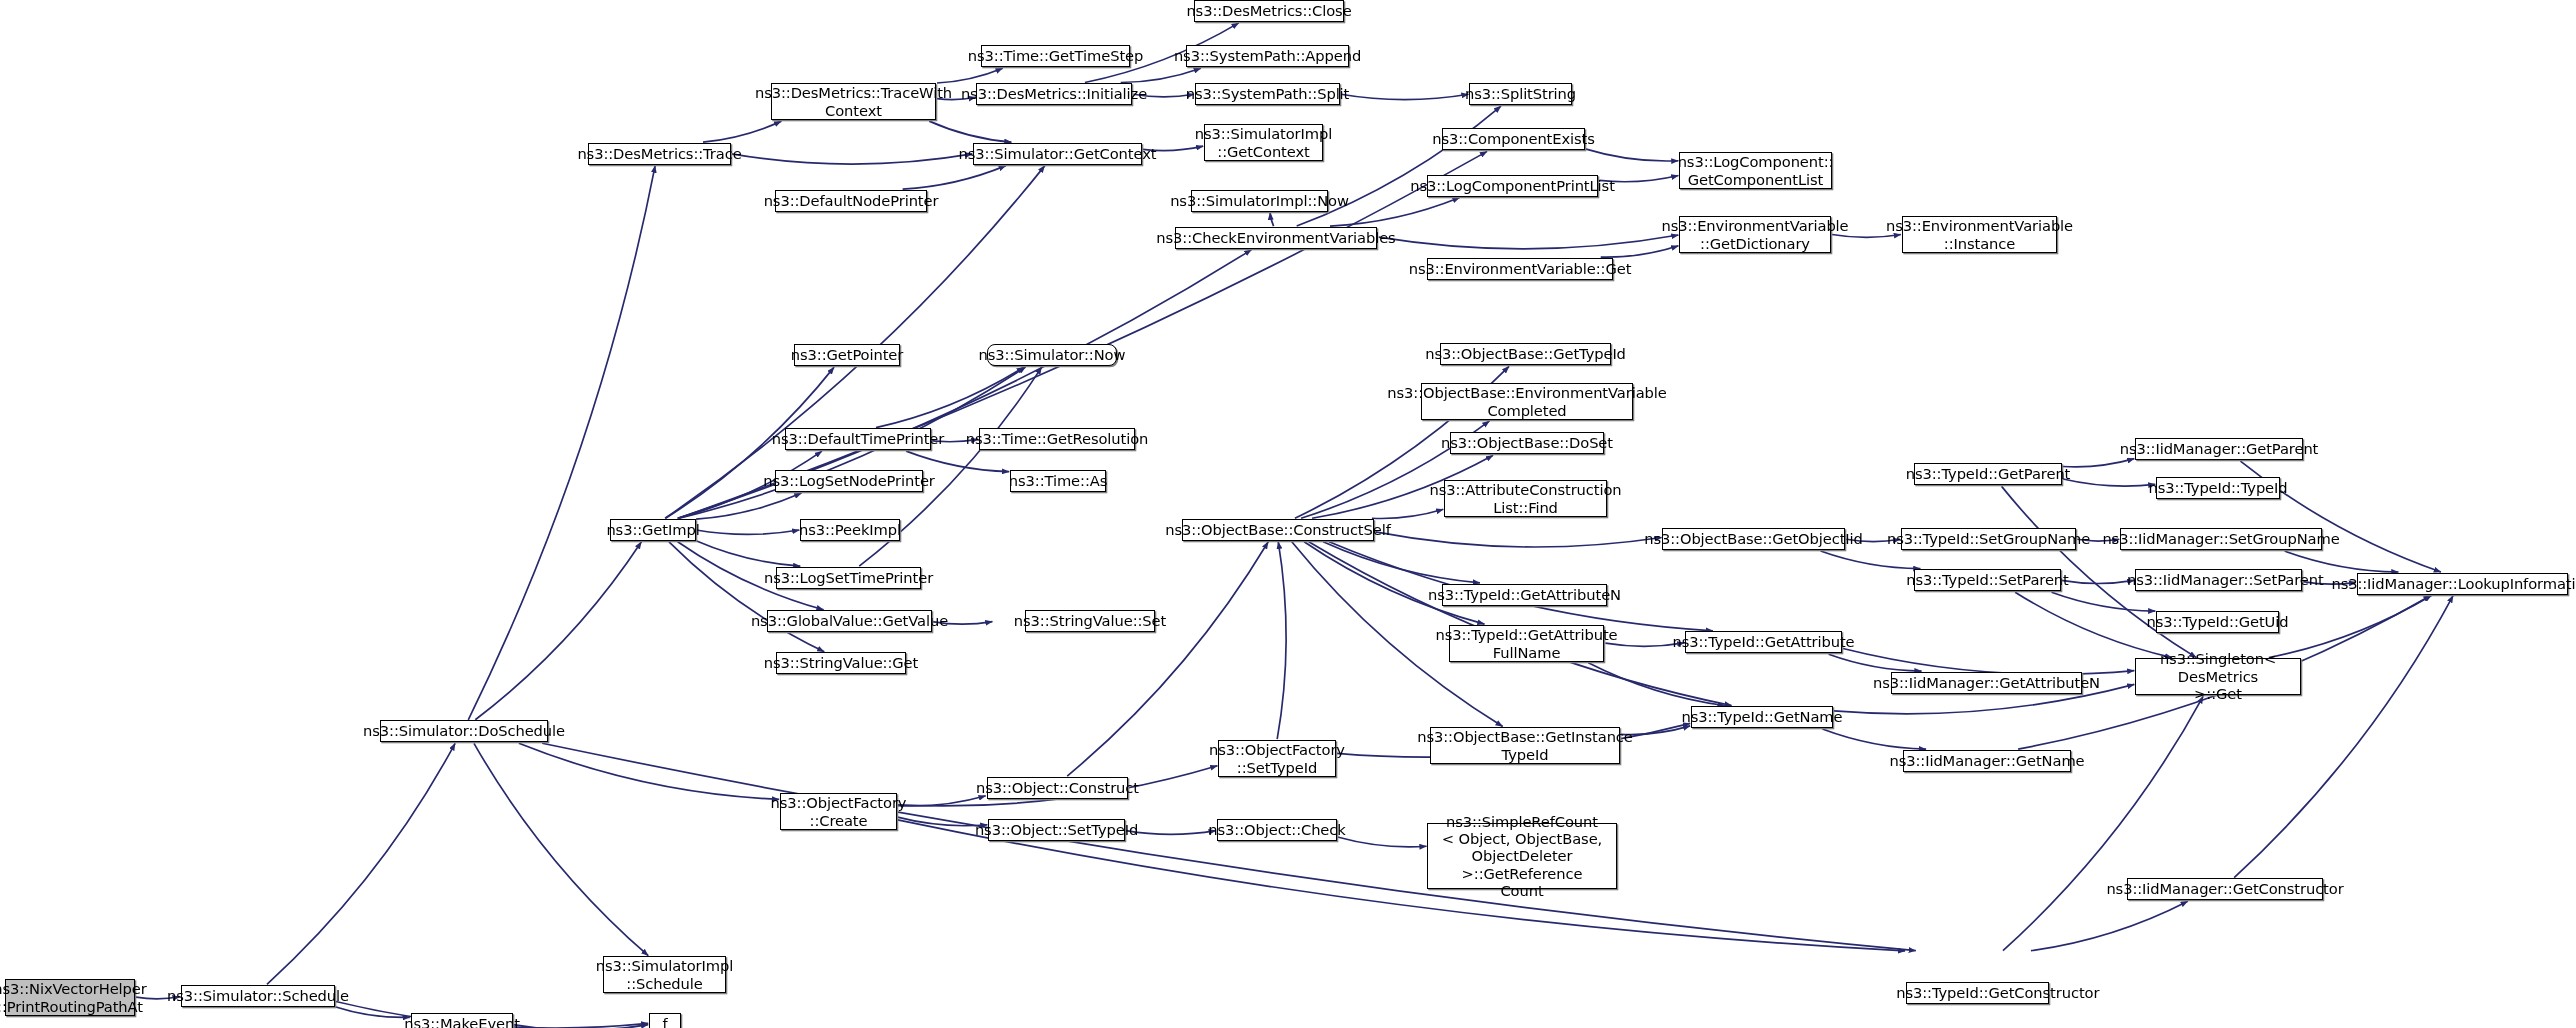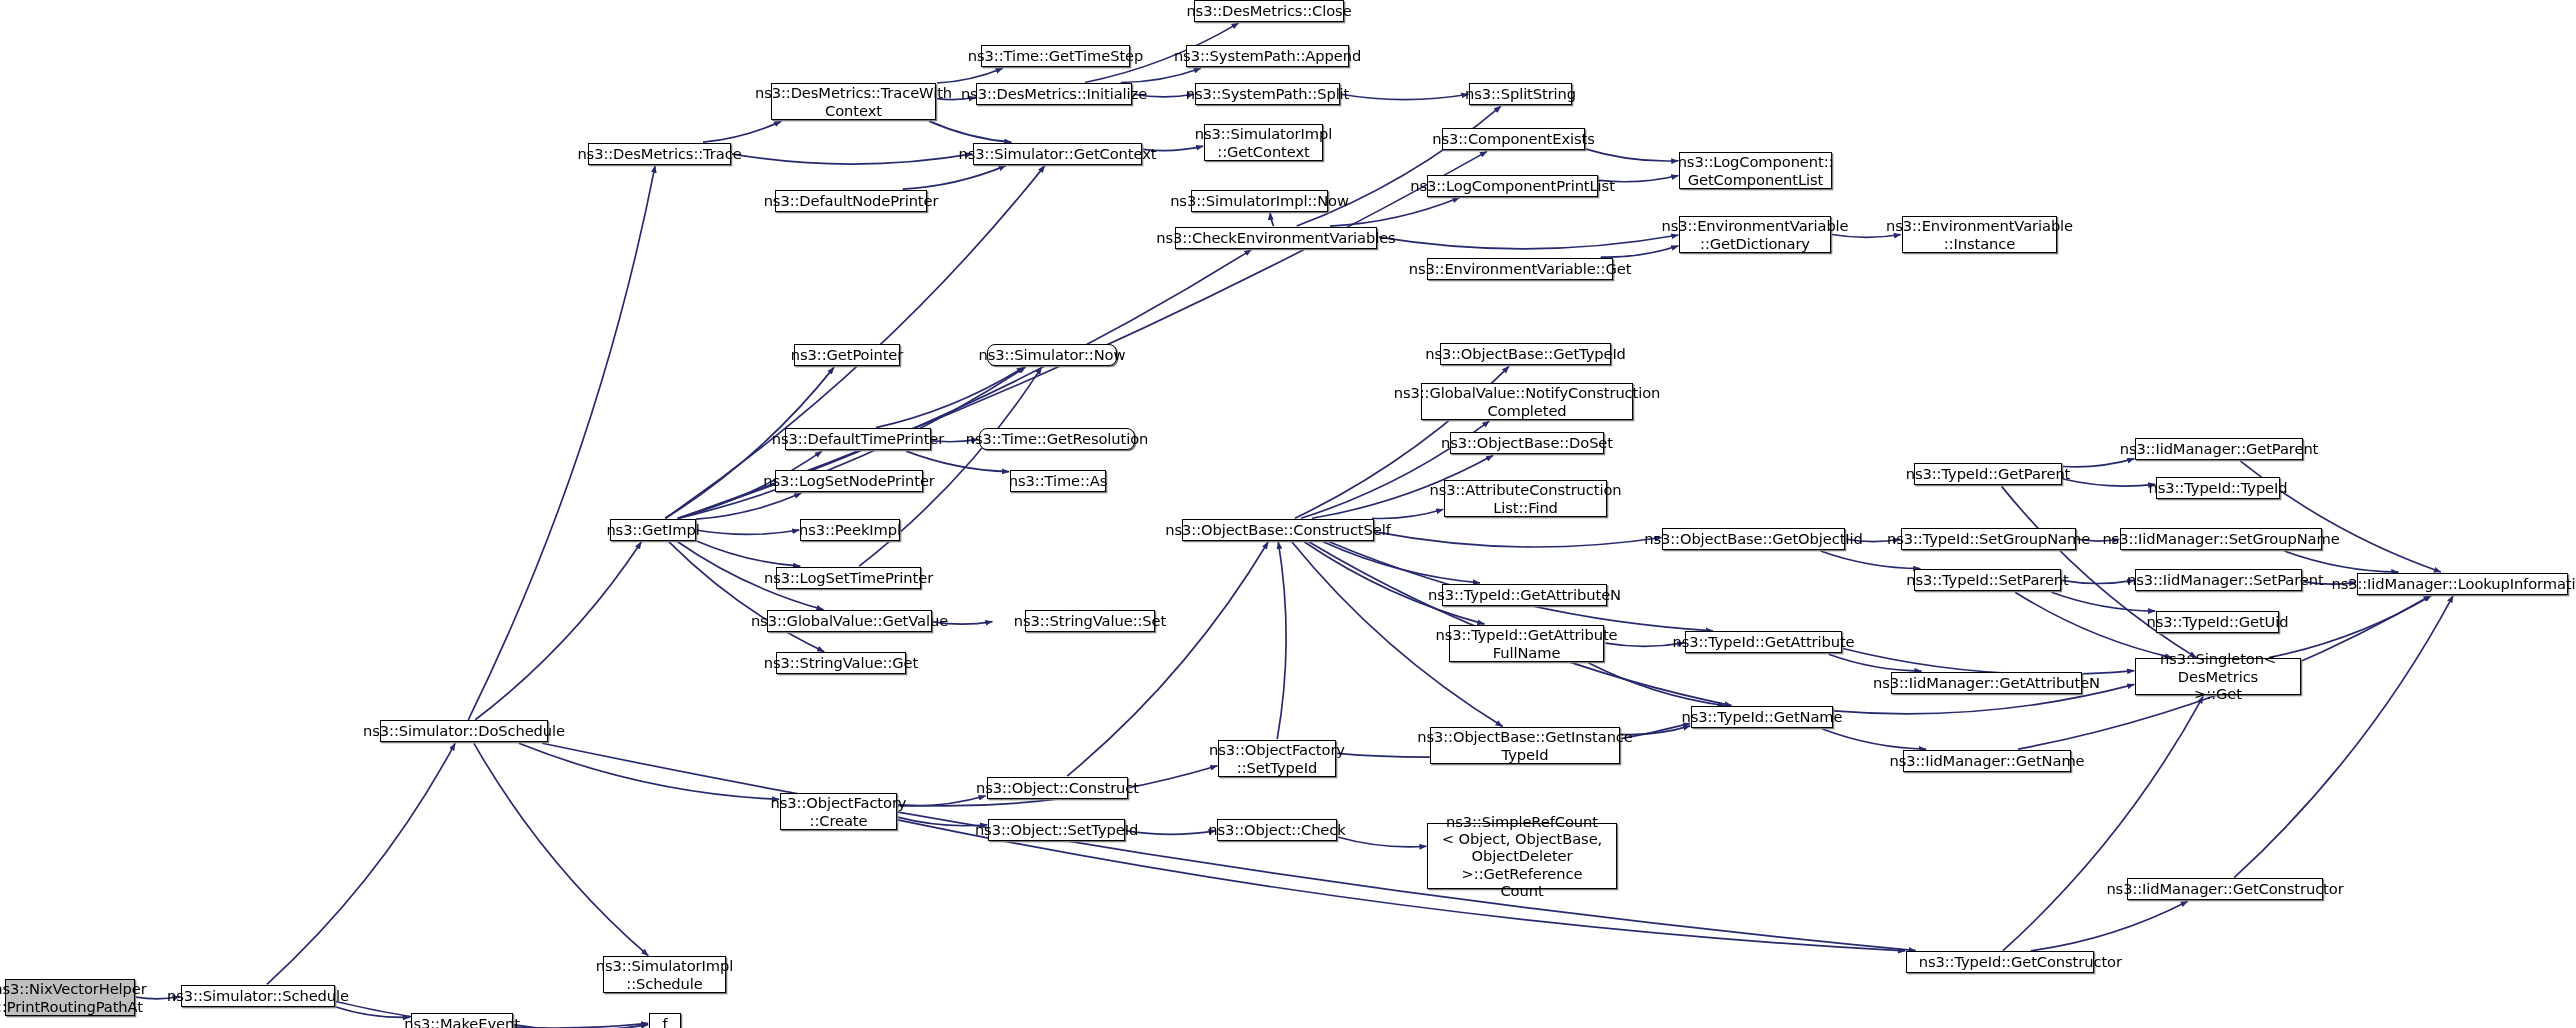--- a/index.html
+++ b/index.html
@@ -176,31 +176,31 @@
 GetComponentList</div>
       <div class="node" style="left: 1427px; top: 258px; width: 186px; height: 22px;">ns3::EnvironmentVariable::Get</div>
       <div class="node" style="left: 1679px; top: 216px; width: 152px; height: 37px;">ns3::EnvironmentVariable
 ::GetDictionary</div>
       <div class="node" style="left: 1902px; top: 216px; width: 155px; height: 37px;">ns3::EnvironmentVariable
 ::Instance</div>
       <div class="node" style="left: 610px; top: 519px; width: 86px; height: 22px;">ns3::GetImpl</div>
       <div class="node" style="left: 794px; top: 344px; width: 106px; height: 22px;">ns3::GetPointer</div>
       <div class="node" style="left: 987px; top: 344px; width: 130px; height: 22px; border-radius: 8px;">ns3::Simulator::Now</div>
       <div class="node" style="left: 785px; top: 428px; width: 146px; height: 22px;">ns3::DefaultTimePrinter</div>
-      <div class="node" style="left: 979px; top: 428px; width: 156px; height: 22px; border-radius: 8px;">ns3::Time::GetResolution</div>
+      <div class="node" style="left: 979px; top: 428px; width: 156px; height: 22px;">ns3::Time::GetResolution</div>
       <div class="node" style="left: 1010px; top: 470px; width: 96px; height: 22px;">ns3::Time::As</div>
       <div class="node" style="left: 775px; top: 470px; width: 148px; height: 22px;">ns3::LogSetNodePrinter</div>
       <div class="node" style="left: 800px; top: 519px; width: 100px; height: 22px;">ns3::PeekImpl</div>
       <div class="node" style="left: 776px; top: 567px; width: 145px; height: 22px;">ns3::LogSetTimePrinter</div>
       <div class="node" style="left: 767px; top: 610px; width: 165px; height: 22px;">ns3::GlobalValue::GetValue</div>
       <div class="node" style="left: 1025px; top: 610px; width: 130px; height: 22px;">ns3::StringValue::Set</div>
       <div class="node" style="left: 776px; top: 652px; width: 130px; height: 22px;">ns3::StringValue::Get</div>
       <div class="node" style="left: 1182px; top: 519px; width: 192px; height: 22px;">ns3::ObjectBase::ConstructSelf</div>
       <div class="node" style="left: 1440px; top: 343px; width: 171px; height: 22px;">ns3::ObjectBase::GetTypeId</div>
-      <div class="node" style="left: 1421px; top: 383px; width: 212px; height: 37px;">ns3::GlobalValue::NotifyConstruction
+      <div class="node" style="left: 1421px; top: 383px; width: 212px; height: 37px;">ns3::ObjectBase::EnvironmentVariable
 Completed</div>
       <div class="node" style="left: 1450px; top: 432px; width: 154px; height: 22px;">ns3::ObjectBase::DoSet</div>
       <div class="node" style="left: 1444px; top: 480px; width: 163px; height: 37px;">ns3::AttributeConstruction
 List::Find</div>
       <div class="node" style="left: 1442px; top: 584px; width: 165px; height: 22px;">ns3::TypeId::GetAttributeN</div>
       <div class="node" style="left: 1449px; top: 625px; width: 155px; height: 37px;">ns3::TypeId::GetAttribute
 FullName</div>
       <div class="node" style="left: 1430px; top: 727px; width: 190px; height: 37px;">ns3::ObjectBase::GetInstance
 TypeId</div>
       <div class="node" style="left: 1662px; top: 528px; width: 183px; height: 22px;">ns3::ObjectBase::GetObjectIid</div>
@@ -223,17 +223,17 @@
 ::SetTypeId</div>
       <div class="node" style="left: 780px; top: 793px; width: 117px; height: 37px;">ns3::ObjectFactory
 ::Create</div>
       <div class="node" style="left: 987px; top: 777px; width: 141px; height: 22px;">ns3::Object::Construct</div>
       <div class="node" style="left: 988px; top: 819px; width: 137px; height: 22px;">ns3::Object::SetTypeId</div>
       <div class="node" style="left: 1217px; top: 819px; width: 120px; height: 22px;">ns3::Object::Check</div>
       <div class="node" style="left: 1427px; top: 823px; width: 190px; height: 66px;">ns3::SimpleRefCount
 &lt; Object, ObjectBase,
 ObjectDeleter &gt;::GetReference
 Count</div>
-      <div class="node" style="left: 1906px; top: 951px; width: 188px; height: 22px; padding-left: 44px;">ns3::TypeId::GetConstructor</div>
+      <div class="node" style="left: 1906px; top: 982px; width: 143px; height: 22px; padding-left: 44px;">ns3::TypeId::GetConstructor</div>
       <div class="node" style="left: 2127px; top: 878px; width: 196px; height: 22px;">ns3::IidManager::GetConstructor</div>
     </div>
 </div>
 
 
 </body></html>

